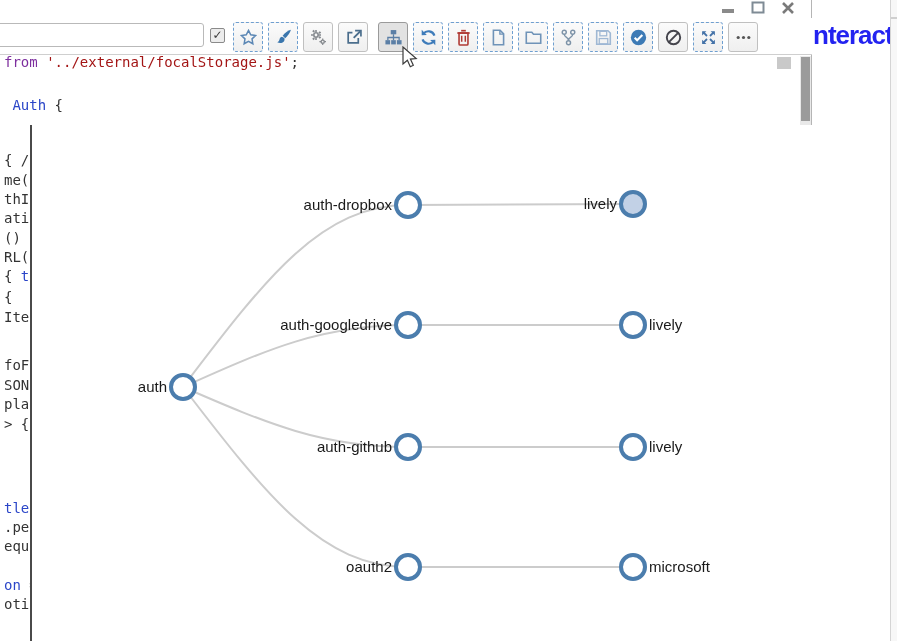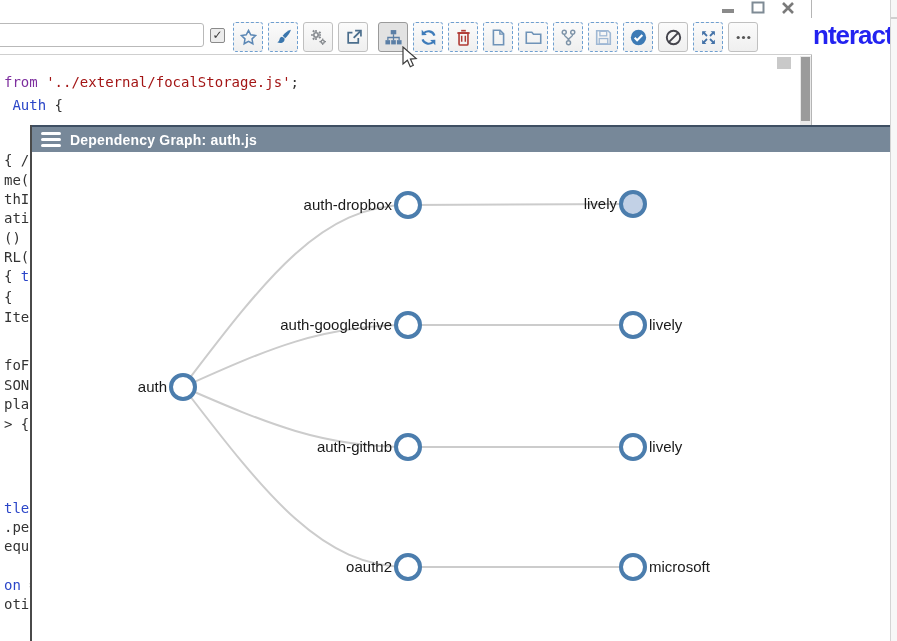--- a/index.html
+++ b/index.html
@@ -215,21 +215,21 @@
                 <circle cx="3" cy="8" r="1.5" fill="currentColor"></circle>
                 <circle cx="8" cy="8" r="1.5" fill="currentColor"></circle>
                 <circle cx="13" cy="8" r="1.5" fill="currentColor"></circle>
               </svg>
             </span>
           </div>
         </div>
     </div>
 
     <div id="code-layer">
-        <div class="code-line" style="top: 54px; margin-top: 20px;"><span style="color: rgb(125, 46, 158);">from </span><span style="color: rgb(163, 21, 21);">'../external/focalStorage.js'</span><span style="color: rgb(51, 51, 51);">;</span></div>
+        <div class="code-line" style="top: 54px;"><span style="color: rgb(125, 46, 158);">from </span><span style="color: rgb(163, 21, 21);">'../external/focalStorage.js'</span><span style="color: rgb(51, 51, 51);">;</span></div>
         <div class="code-line" style="top: 97px;"><span style="color: rgb(51, 51, 51);"> </span><span style="color: rgb(43, 70, 200);">Auth</span><span style="color: rgb(51, 51, 51);"> {</span></div>
         <div class="code-line" style="top: 152px;"><span style="color: rgb(51, 51, 51);">{ /*</span></div>
         <div class="code-line" style="top: 172px;"><span style="color: rgb(51, 51, 51);">me()</span></div>
         <div class="code-line" style="top: 191px;"><span style="color: rgb(51, 51, 51);">thIn</span></div>
         <div class="code-line" style="top: 210px;"><span style="color: rgb(51, 51, 51);">atio</span></div>
         <div class="code-line" style="top: 230px;"><span style="color: rgb(51, 51, 51);">() {</span></div>
         <div class="code-line" style="top: 249px;"><span style="color: rgb(51, 51, 51);">RL()</span></div>
         <div class="code-line" style="top: 268px;"><span style="color: rgb(51, 51, 51);">{ </span><span style="color: rgb(43, 70, 200);">th</span></div>
         <div class="code-line" style="top: 289px;"><span style="color: rgb(51, 51, 51);">{</span></div>
         <div class="code-line" style="top: 309px;"><span style="color: rgb(51, 51, 51);">Iter</span></div>
@@ -243,28 +243,20 @@
         <div class="code-line" style="top: 577px;"><span style="color: rgb(43, 70, 200);">on</span><span style="color: rgb(51, 51, 51);"> =</span></div>
         <div class="code-line" style="top: 596px;"><span style="color: rgb(51, 51, 51);">otif</span></div>
       </div>
 
     <div id="editor-scroll-thumb"></div>
     <div id="window-scroll-track"></div>
     <div id="window-scroll-thumb"></div>
   </div>
 
   <div id="dep-panel">
-    <div id="dep-titlebar">
-      <div id="dep-hamburger">
-          <span></span>
-          <span></span>
-          <span></span>
-        </div>
-      <div id="dep-title">Dependency Graph: auth.js</div>
-    </div>
     <svg id="graph-svg" width="858" height="489">
         <path d="M151,235 C236.5,122.16 290.5,53 376,53" fill="none" stroke="#cccccc" stroke-width="2"></path>
         <path d="M151,235 C236.5,196.56 290.5,173 376,173" fill="none" stroke="#cccccc" stroke-width="2"></path>
         <path d="M151,235 C236.5,272.2 290.5,295 376,295" fill="none" stroke="#cccccc" stroke-width="2"></path>
         <path d="M151,235 C236.5,346.6 290.5,415 376,415" fill="none" stroke="#cccccc" stroke-width="2"></path>
         <path d="M376,53 L601,52" fill="none" stroke="#cccccc" stroke-width="2"></path>
         <path d="M376,173 L601,173" fill="none" stroke="#cccccc" stroke-width="2"></path>
         <path d="M376,295 L601,295" fill="none" stroke="#cccccc" stroke-width="2"></path>
         <path d="M376,415 L601,415" fill="none" stroke="#cccccc" stroke-width="2"></path>
         <circle cx="151" cy="235" r="12" fill="#ffffff" stroke="#4b7dad" stroke-width="4"></circle>

